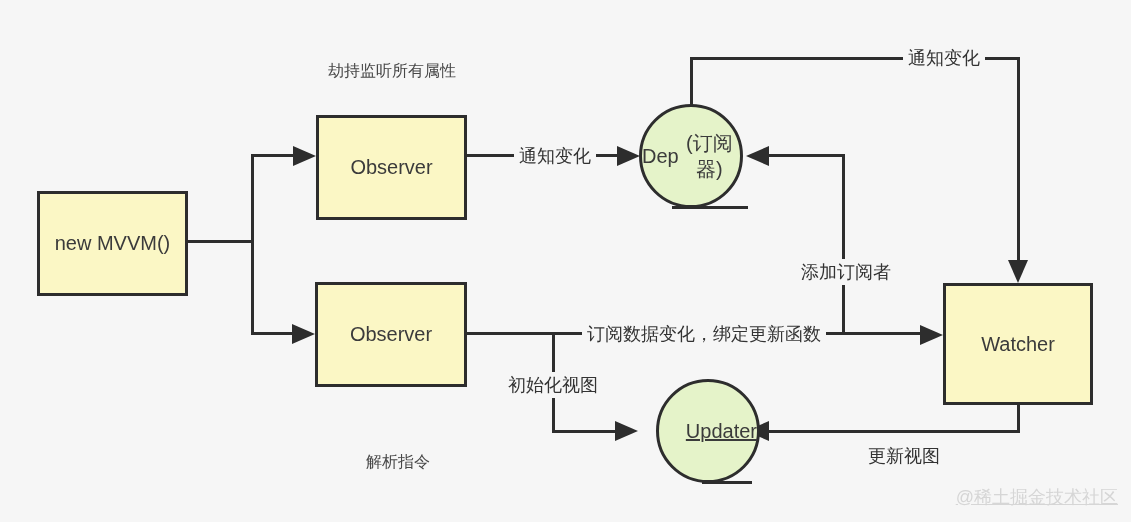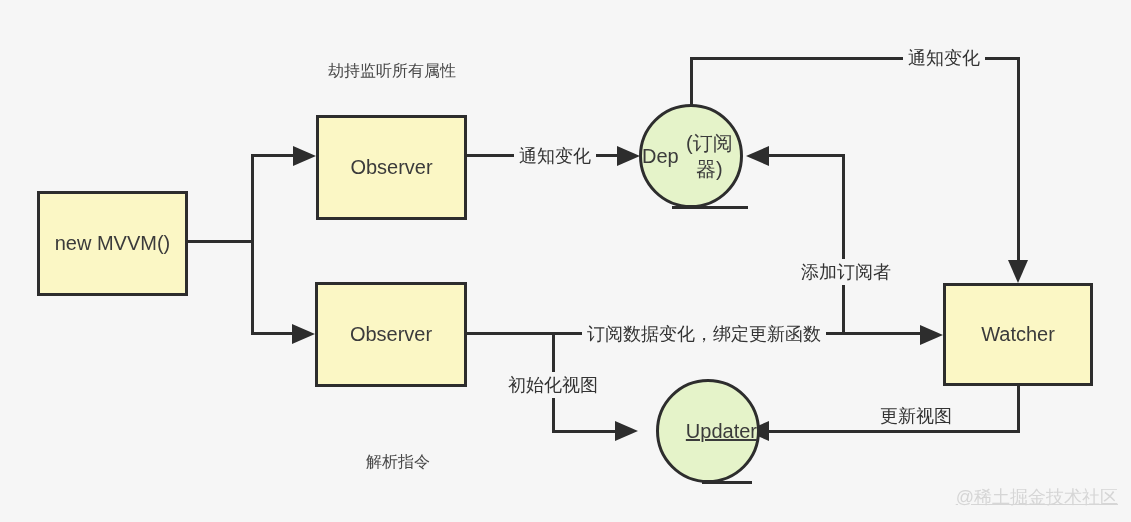--- a/index.html
+++ b/index.html
@@ -118,38 +118,38 @@
   <div class="edge-label" style="left:704px;top:334px;">订阅数据变化，绑定更新函数</div>
 
   <div class="line" style="left:552px;top:332px;width:3px;height:101px;"></div>
   <div class="line" style="left:552px;top:430px;width:64px;height:3px;"></div>
   <div class="arrow arrow-right" style="left:615px;top:421px;"></div>
   <div class="edge-label" style="left:553px;top:385px;font-family:Liberation Mono, monospace;">初始化视图</div>
 
   <div class="line" style="left:1017px;top:386px;width:3px;height:47px;"></div>
   <div class="line" style="left:766px;top:430px;width:254px;height:3px;"></div>
   <div class="arrow arrow-left" style="left:746px;top:421px;"></div>
-  <div class="edge-label" style="left:904px;top:416px;margin-left:12px;">更新视图</div>
+  <div class="edge-label" style="left:904px;top:456px;">更新视图</div>
 
   <div class="line" style="left:672px;top:206px;width:76px;height:3px;"></div>
   <div class="line" style="left:702px;top:481px;width:50px;height:3px;"></div>
 
   <div class="node-box" style="left:37px;top:191px;width:151px;height:105px;">
     <span>new MVVM()</span>
   </div>
 
   <div class="node-box" style="left:316px;top:103px;width:151px;height:105px;margin-top:12px;">
     <span>Observer</span>
   </div>
 
   <div class="node-box" style="left:315px;top:282px;width:152px;height:105px;">
     <span>Observer</span>
   </div>
 
-  <div class="node-box" style="left:943px;top:283px;width:150px;height:103px;">
+  <div class="node-box" style="left:943px;top:283px;width:150px;height:122px;">
     <span>Watcher</span>
   </div>
 
   <div class="node-circle" style="left:639px;top:104px;width:104px;height:104px;">
     <span>Dep</span>
     <span>(订阅器)</span>
   </div>
 
   <div class="node-circle" style="left:656px;top:379px;width:104px;height:104px;text-decoration:underline;">
     <span>Updater</span>

